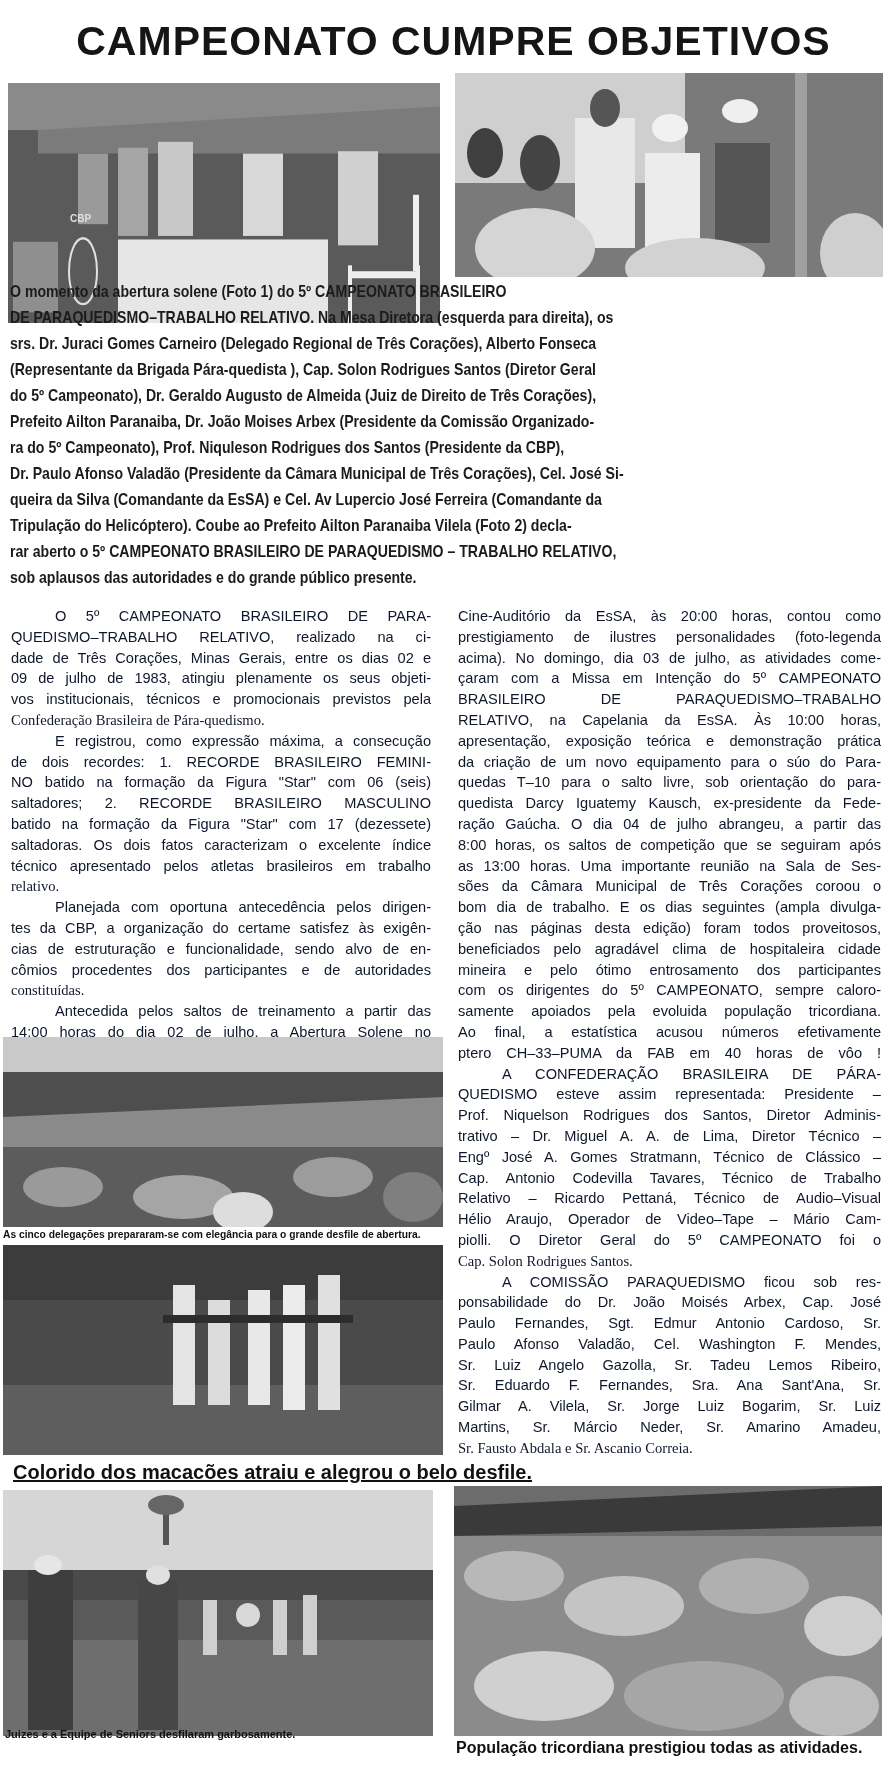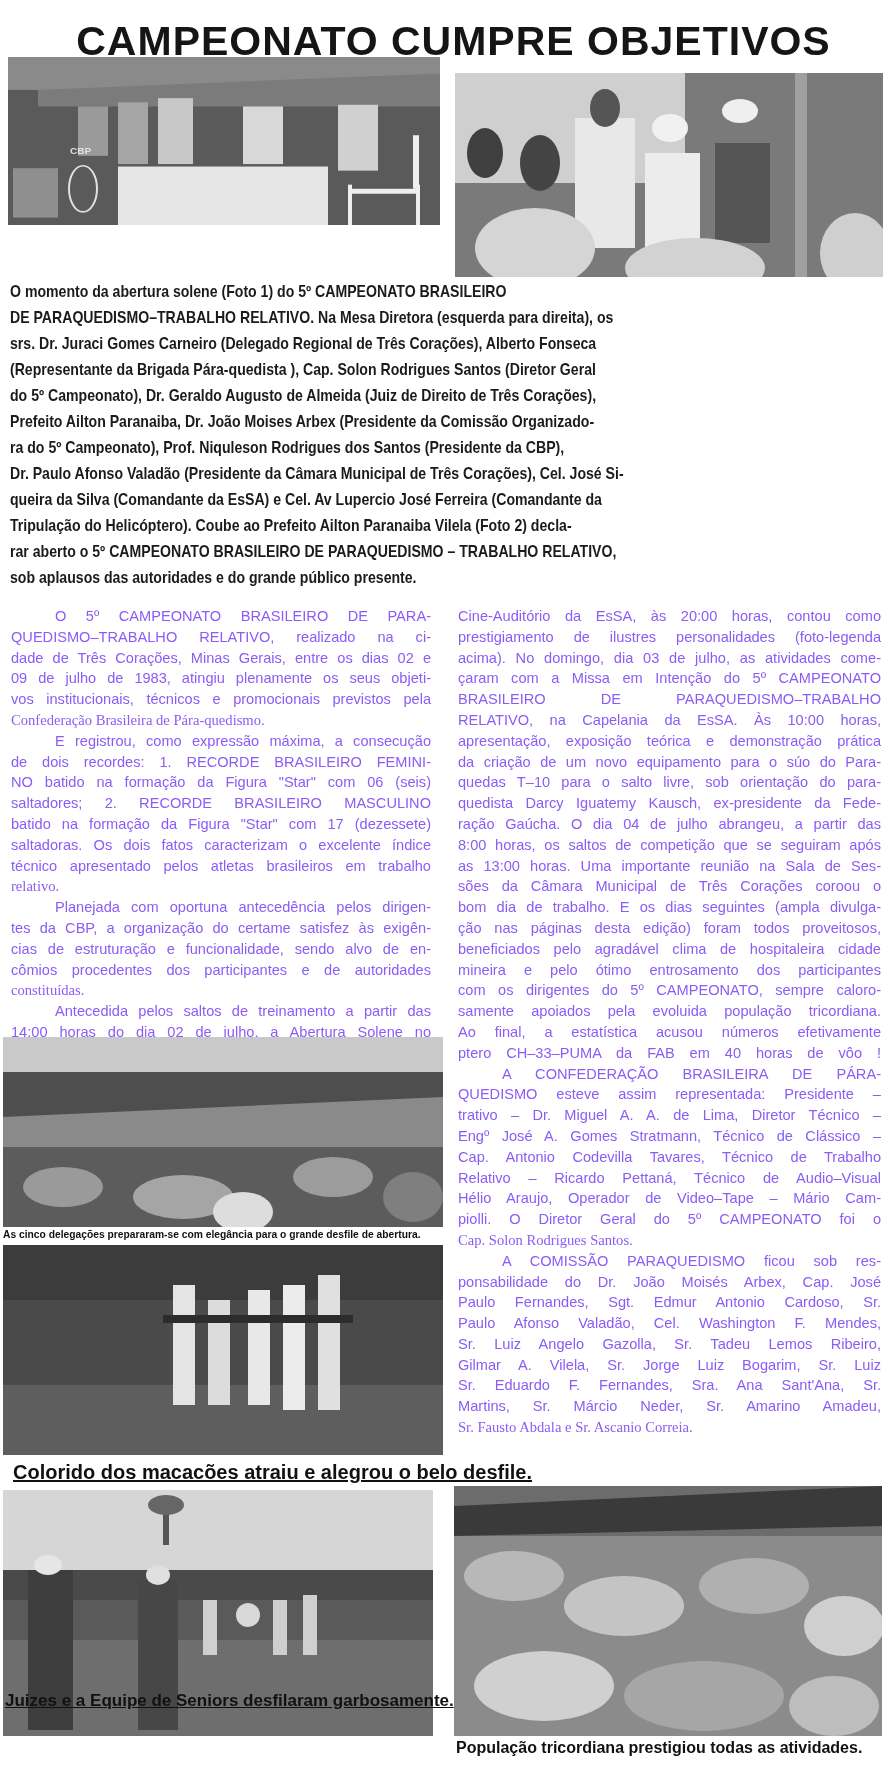--- a/index.html
+++ b/index.html
@@ -3,32 +3,32 @@
 <meta charset="utf-8">
 <style>
   html, body { margin:0; padding:0; background:#ffffff; }
   body { width:891px; height:1776px; position:relative; overflow:hidden; color:#1a1a1a; font-family:"Liberation Sans", sans-serif; }
   .abs { position:absolute; }
   .headline { left:8px; top:8px; width:875px; text-align:center; font-family:"Liberation Sans", sans-serif; font-weight:bold; font-size:41px; letter-spacing:1px; line-height:50px; color:#151515; margin:8px; }
   .photo { background:#6d6d6d; overflow:hidden; }
   .photo svg { display:block; width:100%; height:100%; }
   .lead { left:10px; top:278px; width:870px; font-family:"Liberation Sans", sans-serif; font-weight:bold; font-size:16.4px; line-height:26px; color:#1b1b1b; margin:0; transform:scaleX(0.86); transform-origin:left top; width:1010px; }
   .lead p { margin:0; white-space:nowrap; }
-  .col { font-family:"Liberation Sans", sans-serif; font-size:14.6px; line-height:20.8px; color:#8b5cf6; text-align:justify; }
+  .col { font-family:"Liberation Sans", sans-serif; font-size:14.6px; line-height:20.8px; color:#0f172a; text-align:justify; }
   .col .ind { text-indent:44px; }
   .col .line { white-space:nowrap; text-align:justify; text-align-last:justify; display:block; }
   .col .last { text-align-last:left;font-family:Liberation Serif, serif; }
   .caption { font-family:"Liberation Sans", sans-serif; font-weight:bold; font-size:13px; color:#111; white-space:nowrap; margin:0; }
 </style>
 </head>
 <body>
 
 <h1 class="abs headline">CAMPEONATO CUMPRE OBJETIVOS</h1>
 
-<div class="abs photo" style="left:8px;top:57px;width:432px;height:168px;background:#ef4444;">
+<div class="abs photo" style="left:8px;top:83px;width:432px;height:240px;background:#ef4444;">
   <svg viewBox="0 0 432 204" preserveAspectRatio="none">
     <rect x="0" y="0" width="432" height="204" fill="#5a5a5a"></rect>
     <rect x="0" y="0" width="432" height="40" fill="#8a8a8a"></rect>
     <polygon points="30,40 432,20 432,60 30,60" fill="#7b7b7b"></polygon>
     <rect x="70" y="60" width="30" height="60" fill="#9a9a9a"></rect>
     <rect x="110" y="55" width="30" height="75" fill="#a5a5a5"></rect>
     <rect x="150" y="50" width="35" height="80" fill="#c8c8c8"></rect>
     <rect x="235" y="60" width="40" height="70" fill="#d8d8d8"></rect>
     <rect x="330" y="58" width="40" height="80" fill="#d0d0d0"></rect>
     <rect x="5" y="135" width="45" height="60" fill="#8f8f8f"></rect>
@@ -150,34 +150,35 @@
   <span class="line">bom dia de trabalho. E os dias seguintes (ampla divulga-</span>
   <span class="line">ção nas páginas desta edição) foram todos proveitosos,</span>
   <span class="line">beneficiados pelo agradável clima de hospitaleira cidade</span>
   <span class="line">mineira e pelo ótimo entrosamento dos participantes</span>
   <span class="line">com os dirigentes do 5º CAMPEONATO, sempre caloro-</span>
   <span class="line">samente apoiados pela evoluida população tricordiana.</span>
   <span class="line">Ao final, a estatística acusou números efetivamente</span>
   <span class="line">ptero CH–33–PUMA da FAB em 40 horas de vôo !</span>
   <span class="line ind">A CONFEDERAÇÃO BRASILEIRA DE PÁRA-</span>
   <span class="line">QUEDISMO esteve assim representada: Presidente –</span>
+  <span class="line">Prof. Niquelson Rodrigues dos Santos, Diretor Adminis-</span>
   <span class="line">trativo – Dr. Miguel A. A. de Lima, Diretor Técnico –</span>
   <span class="line">Engº José A. Gomes Stratmann, Técnico de Clássico –</span>
   <span class="line">Cap. Antonio Codevilla Tavares, Técnico de Trabalho</span>
   <span class="line">Relativo – Ricardo Pettaná, Técnico de Audio–Visual</span>
   <span class="line">Hélio Araujo, Operador de Video–Tape – Mário Cam-</span>
   <span class="line">piolli. O Diretor Geral do 5º CAMPEONATO foi o</span>
   <span class="line last">Cap. Solon Rodrigues Santos.</span>
   <span class="line ind">A COMISSÃO PARAQUEDISMO ficou sob res-</span>
   <span class="line">ponsabilidade do Dr. João Moisés Arbex, Cap. José</span>
   <span class="line">Paulo Fernandes, Sgt. Edmur Antonio Cardoso, Sr.</span>
   <span class="line">Paulo Afonso Valadão, Cel. Washington F. Mendes,</span>
   <span class="line">Sr. Luiz Angelo Gazolla, Sr. Tadeu Lemos Ribeiro,</span>
+  <span class="line">Sr. Eduardo F. Fernandes, Sra. Ana Sant'Ana, Sr.</span>
   <span class="line">Gilmar A. Vilela, Sr. Jorge Luiz Bogarim, Sr. Luiz</span>
-  <span class="line">Sr. Eduardo F. Fernandes, Sra. Ana Sant'Ana, Sr.</span>
   <span class="line">Martins, Sr. Márcio Neder, Sr. Amarino Amadeu,</span>
   <span class="line last">Sr. Fausto Abdala e Sr. Ascanio Correia.</span>
 </div>
 
 <div class="abs photo" style="left:3px;top:1490px;width:430px;height:246px;">
   <svg viewBox="0 0 430 246" preserveAspectRatio="none">
     <rect x="0" y="0" width="430" height="246" fill="#5a5a5a"></rect>
     <rect x="0" y="0" width="430" height="85" fill="#d6d6d6"></rect>
     <rect x="0" y="80" width="430" height="30" fill="#4a4a4a"></rect>
     <rect x="0" y="150" width="430" height="96" fill="#6e6e6e"></rect>
@@ -186,21 +187,21 @@
     <rect x="135" y="90" width="40" height="150" fill="#474747"></rect>
     <ellipse cx="155" cy="85" rx="12" ry="10" fill="#e0e0e0"></ellipse>
     <circle cx="245" cy="125" r="12" fill="#d8d8d8"></circle>
     <rect x="200" y="110" width="14" height="55" fill="#cfcfcf"></rect>
     <rect x="270" y="110" width="14" height="55" fill="#cfcfcf"></rect>
     <rect x="300" y="105" width="14" height="60" fill="#cfcfcf"></rect>
     <rect x="160" y="15" width="6" height="40" fill="#555"></rect>
     <ellipse cx="163" cy="15" rx="18" ry="10" fill="#666"></ellipse>
   </svg>
 </div>
-<p class="abs caption" style="left:5px;top:1691px;font-size:17px;text-decoration:underline;">Juizes e a Equipe de Seniors desfilaram garbosamente.</p>
+<p class="abs caption" style="left:5px;top:1728px;font-size:11px;">Juizes e a Equipe de Seniors desfilaram garbosamente.</p>
 
 <div class="abs photo" style="left:454px;top:1486px;width:428px;height:250px;">
   <svg viewBox="0 0 428 250" preserveAspectRatio="none">
     <rect x="0" y="0" width="428" height="250" fill="#6c6c6c"></rect>
     <polygon points="0,20 428,0 428,40 0,50" fill="#3a3a3a"></polygon>
     <rect x="0" y="50" width="428" height="200" fill="#8b8b8b"></rect>
     <ellipse cx="60" cy="90" rx="50" ry="25" fill="#b8b8b8"></ellipse>
     <ellipse cx="170" cy="120" rx="60" ry="30" fill="#c4c4c4"></ellipse>
     <ellipse cx="300" cy="100" rx="55" ry="28" fill="#b0b0b0"></ellipse>
     <ellipse cx="390" cy="140" rx="40" ry="30" fill="#cfcfcf"></ellipse>

